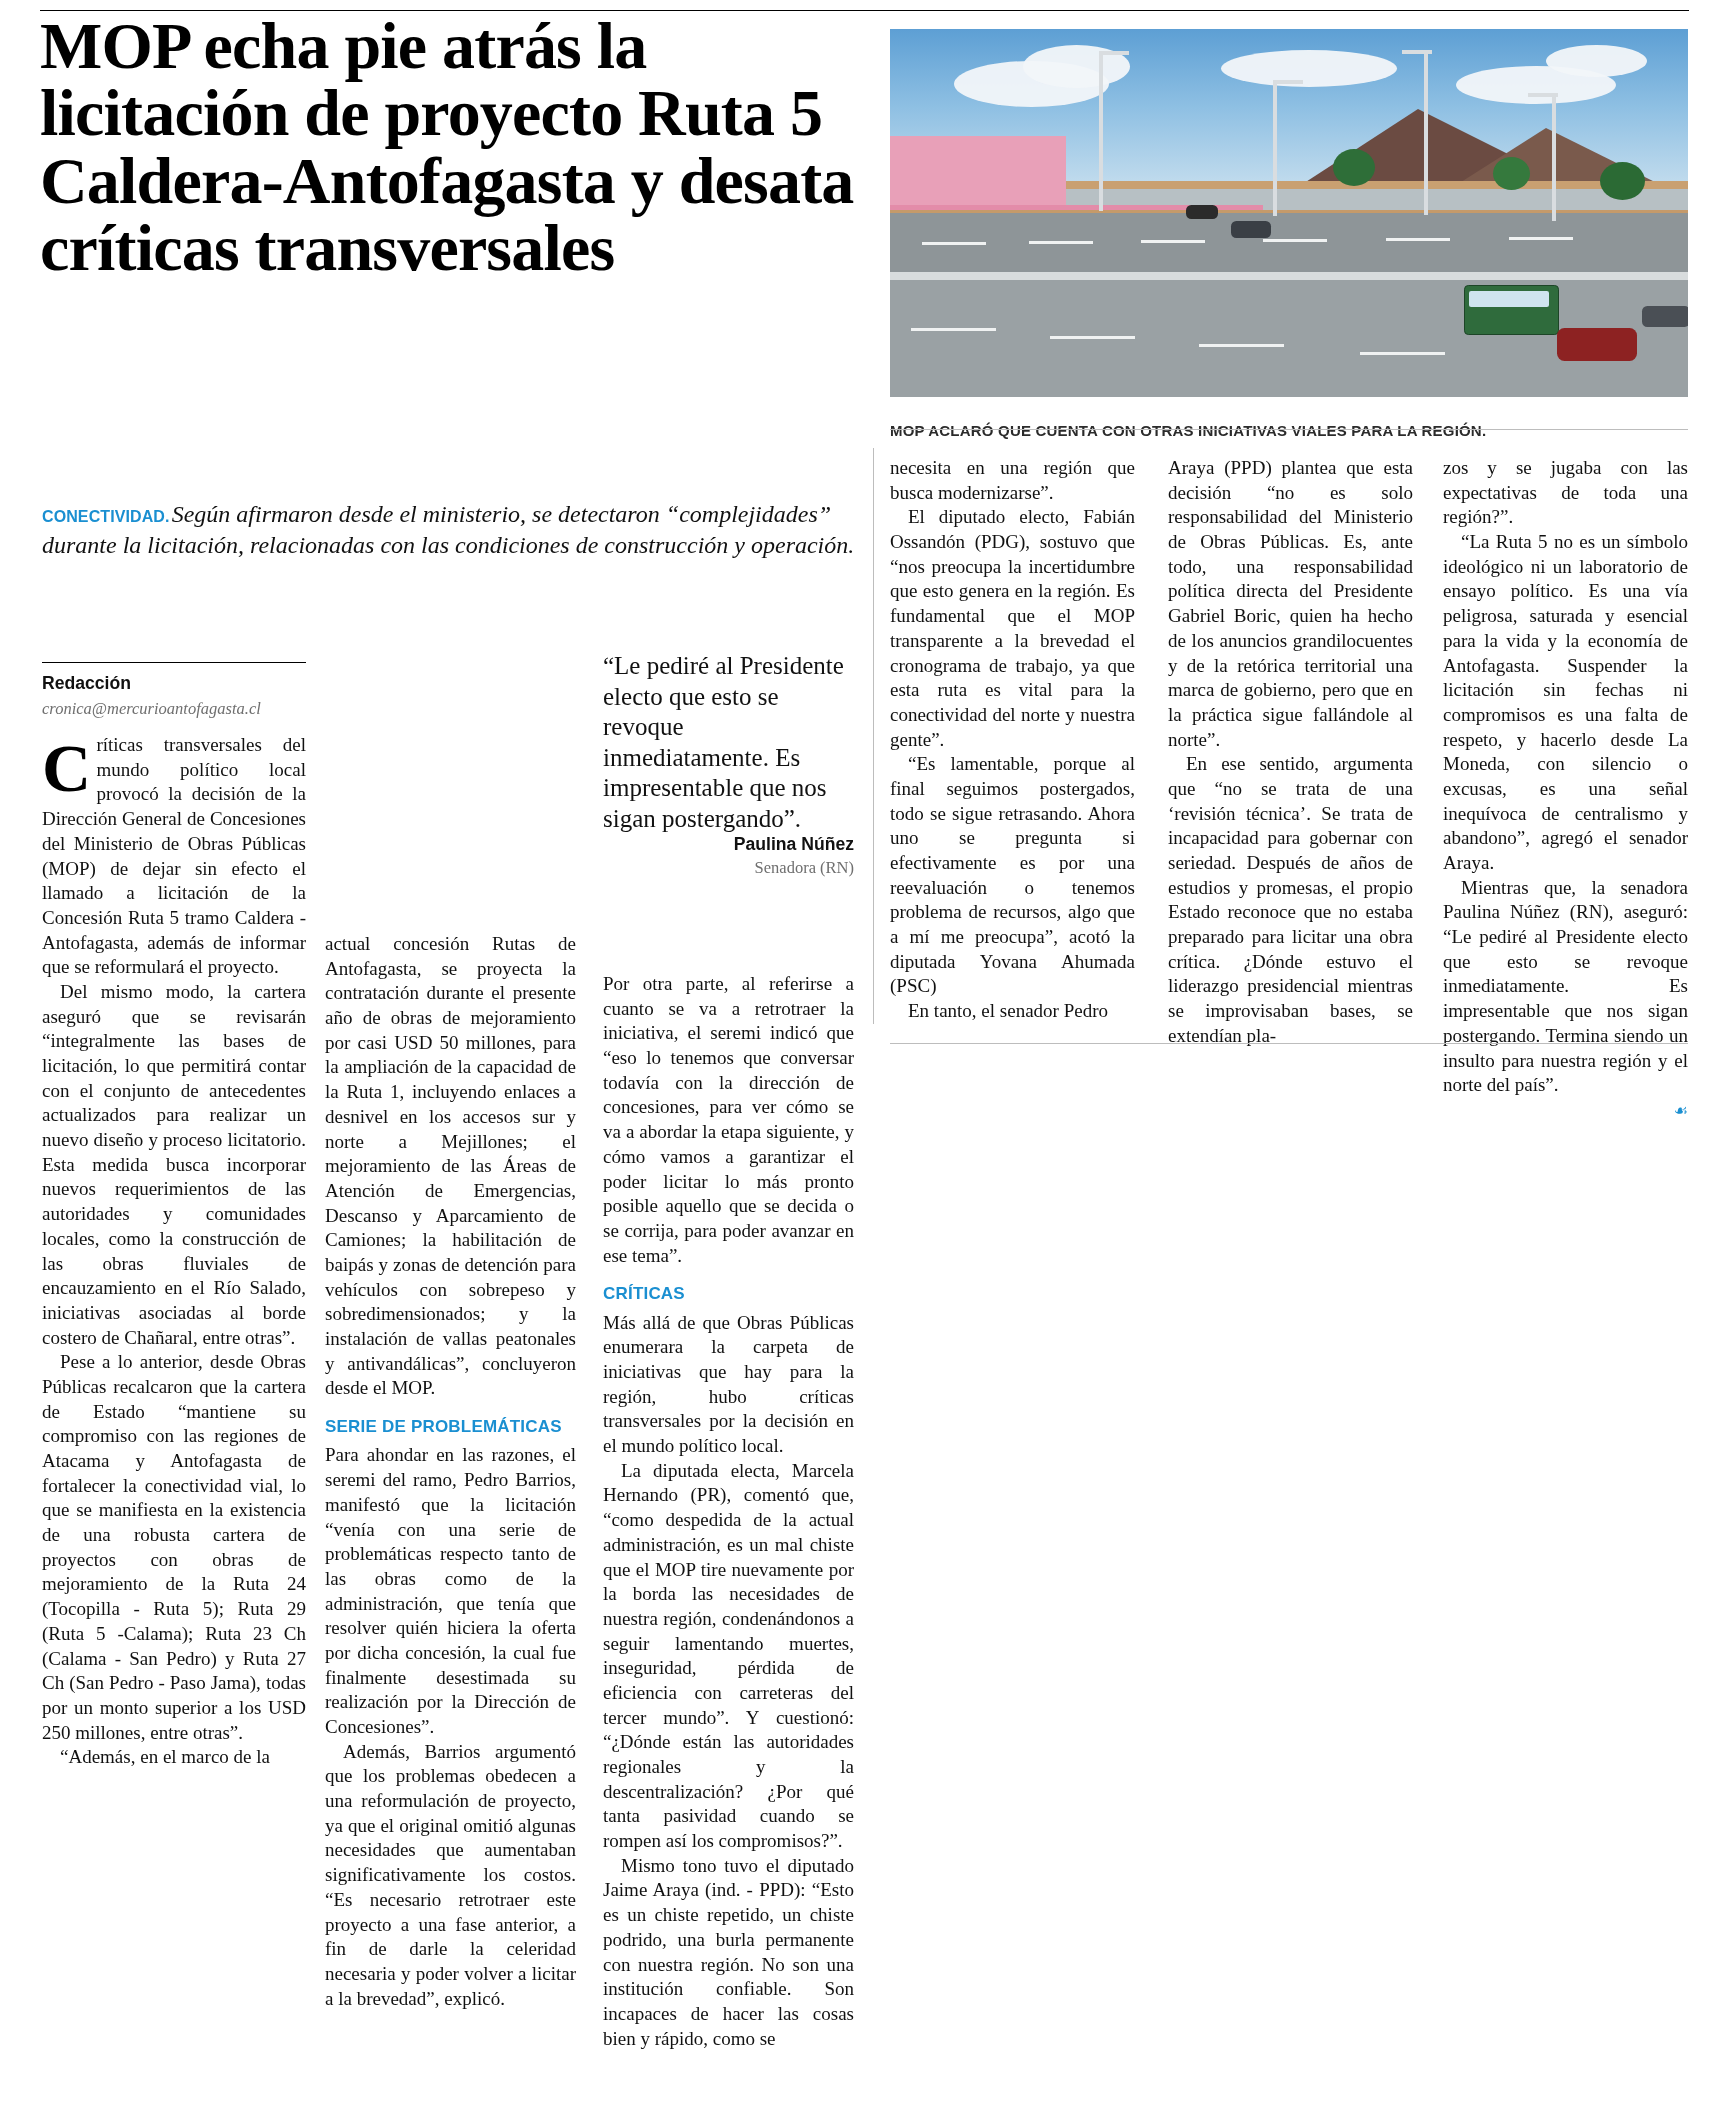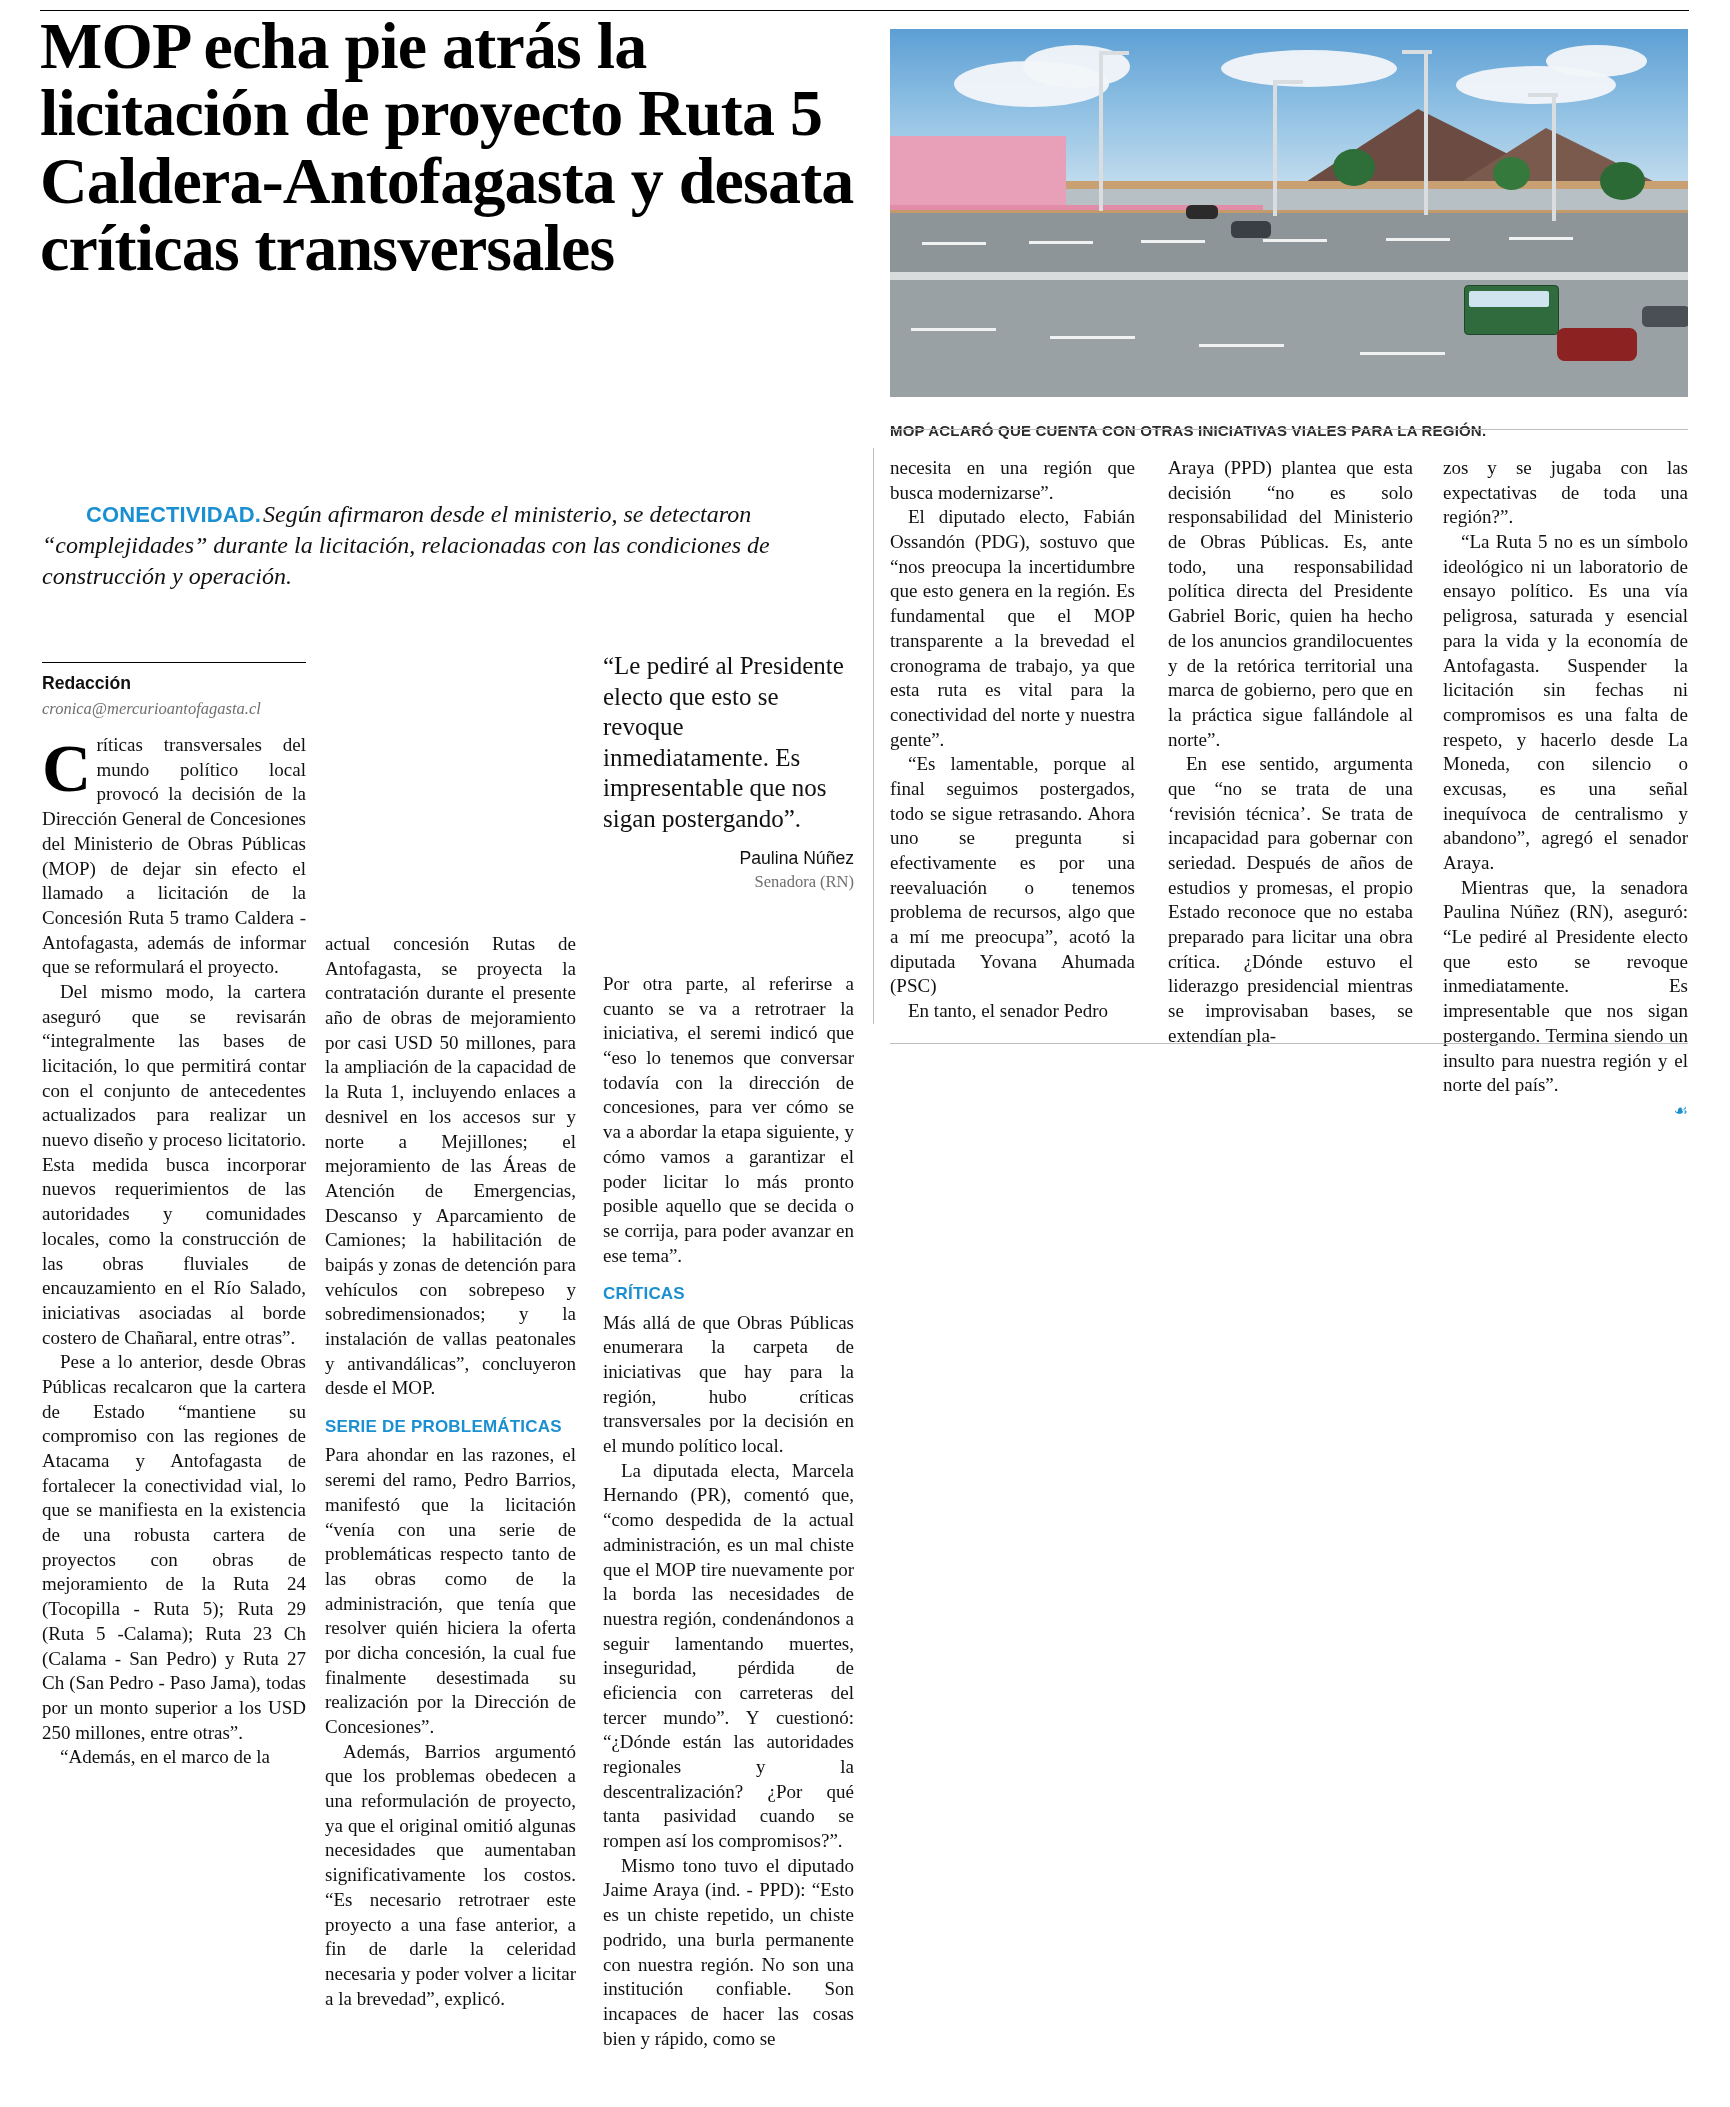--- a/index.html
+++ b/index.html
@@ -45,24 +45,23 @@
     margin: 0;
   }
   .deck-wrap {
     position: absolute;
     left: 42px; top: 499px;
     width: 822px;
   }
   .deck-label {
     font-family: "Liberation Sans", sans-serif;
     font-weight: bold;
-    font-size: 22px;
+    font-size: 16px;
     color: #1a8fd1;
     letter-spacing: 0.1px;
-    margin-left: 44px;
   }
   .deck-text {
     font-family: "Liberation Serif", serif;
     font-style: italic;
     font-size: 24px;
     line-height: 1.30;
     color: #111;
   }
 
   
@@ -216,25 +215,24 @@
   
   .pullquote {
     position: absolute;
     font-family: "Liberation Serif", serif;
     font-size: 25px;
     line-height: 1.22;
     color: #111;
   }
   .pq-attr-name {
     font-family: "Liberation Sans", sans-serif;
-    font-weight: normal;
+    font-weight: bold;
     font-size: 17.6px;
     text-align: right;
     color: #111;
-    margin-top: 14px;
   }
   .pq-attr-role {
     font-family: "Liberation Serif", serif;
     font-size: 16.5px;
     text-align: right;
     color: #6f6f6f;
     margin-top: 2.1px;
   }
 
   .vrule {

